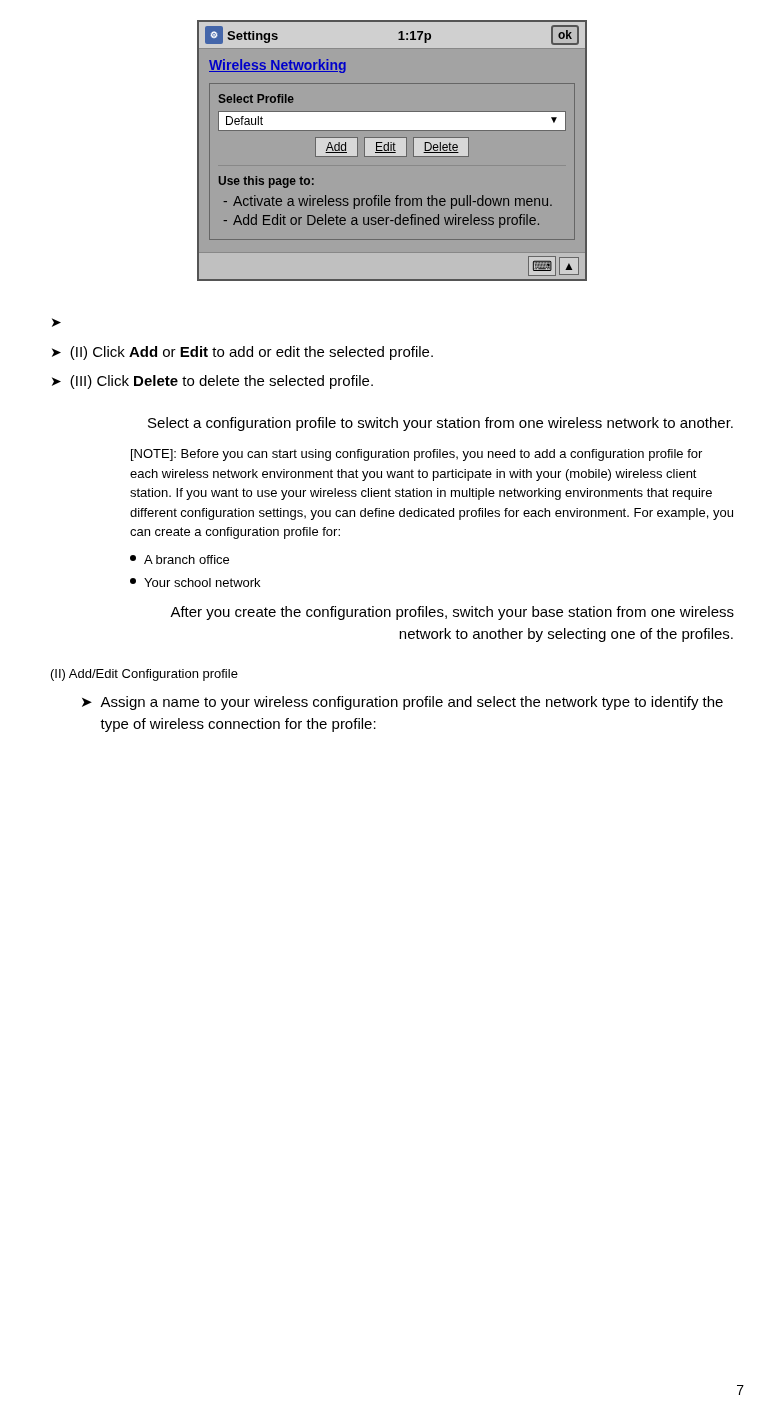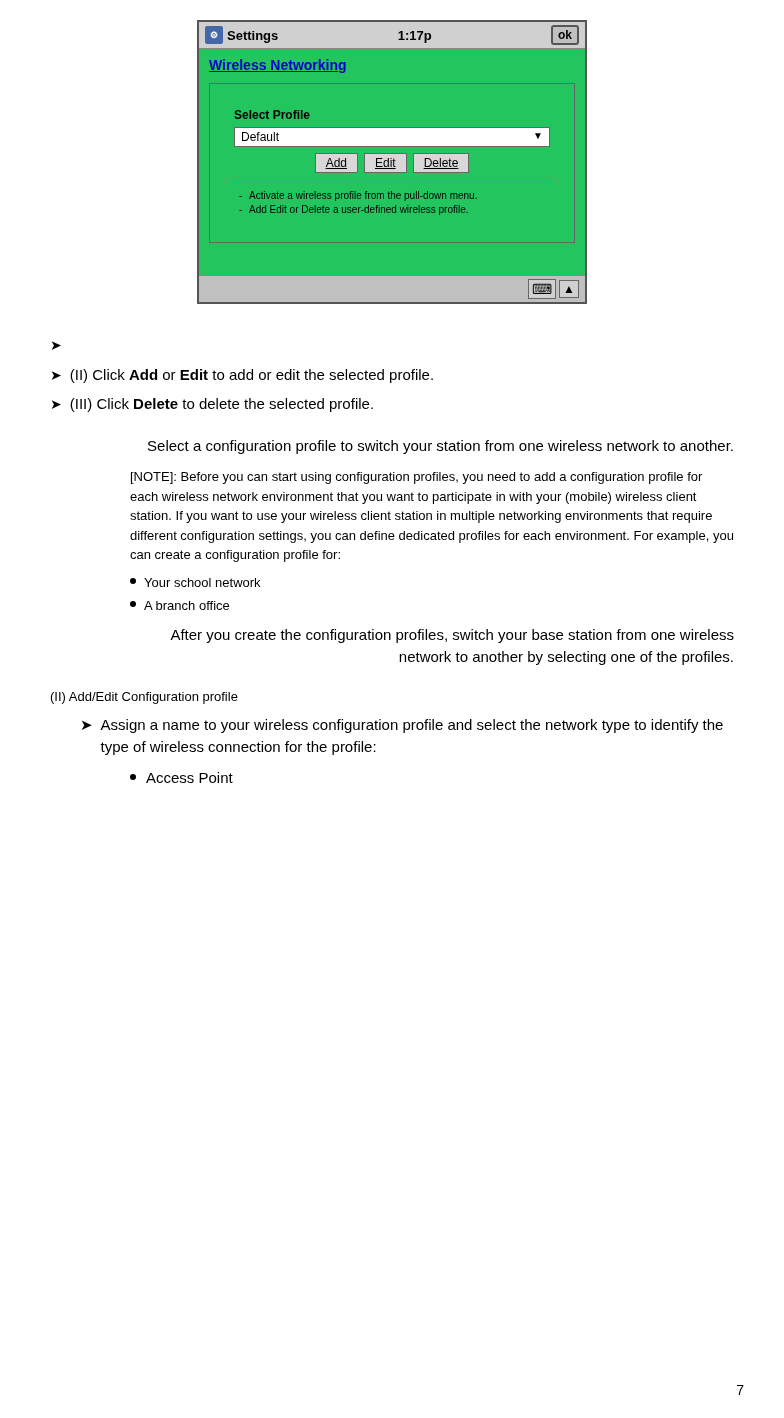--- a/index.html
+++ b/index.html
@@ -61,36 +61,36 @@
     .ok-btn {
       border: 2px solid #555;
       background: #c0c0c0;
       font-size: 12px;
       font-weight: bold;
       padding: 1px 5px;
       border-radius: 3px;
     }
 
     .device-body {
-      background: #22c55e;
+      background: #a3a3a3;
       padding: 8px 10px;
     }
 
     .wireless-title {
       color: #0000cc;
       font-size: 14px;
       font-weight: bold;
       margin-bottom: 10px;
       text-decoration: underline;
     }
 
     .select-profile-section {
       border: 1px solid #666;
-      padding: 24px;
-      margin-bottom: 24px;
+      padding: 8px;
+      margin-bottom: 4px;
     }
 
     .select-profile-label {
       font-size: 12px;
       font-weight: bold;
       margin-bottom: 5px;
     }
 
     .dropdown-row {
       display: flex;
@@ -137,21 +137,21 @@
       margin: 8px 0;
     }
 
     .use-page-label {
       font-size: 12px;
       font-weight: bold;
       margin-bottom: 5px;
     }
 
     .use-page-list {
-      font-size: 10px;
+      font-size: 14px;
       list-style: none;
       padding-left: 5px;
     }
 
     .use-page-list li {
       margin-bottom: 3px;
       padding-left: 10px;
       position: relative;
     }
 
@@ -352,20 +352,21 @@
           </div>
         </div>
         <div class="button-row">
           <button class="small-btn"><span>Add</span></button>
           <button class="small-btn"><span>Edit</span></button>
           <button class="small-btn"><span>Delete</span></button>
         </div>
 
         <hr class="divider-line">
 
+        <div class="use-page-label">Use this page to:</div>
         <ul class="use-page-list">
           <li>Activate a wireless profile from the pull-down menu.</li>
           <li>Add Edit or Delete a user-defined wireless profile.</li>
         </ul>
       </div>
     </div>
 
     <div class="device-bottom-bar">
       <div class="keyboard-icon">⌨</div>
       <div class="scroll-up">▲</div>
@@ -391,46 +392,40 @@
 
     <div class="sub-section">
       <p>Select a configuration profile to switch your station from one wireless network to another.</p>
 
       <div class="note-block">
         <span class="note-label">[NOTE]:</span>
         <span> Before you can start using configuration profiles, you need to add a configuration profile for each wireless network environment that you want to participate in with your (mobile) wireless client station. If you want to use your wireless client station in multiple networking environments that require different configuration settings, you can define dedicated profiles for each environment. For example, you can create a configuration profile for:</span>
         <ul class="dot-list">
           <li>
             <div class="dot"></div>
-            <span>Your school network</span>
+            <span>A branch office</span>
           </li>
           <li>
             <div class="dot"></div>
-            <span>A branch office</span>
+            <span>Your school network</span>
           </li>
         </ul>
         <p class="after-note">After you create the configuration profiles, switch your base station from one wireless network to another by selecting one of the profiles.</p>
       </div>
     </div>
 
     <div class="section-ii-heading">
       <span>(II)   Add/Edit Configuration profile</span>
     </div>
 
     <ul class="section-ii-bullet">
       <li>
         <span class="arrow">➤</span>
         <span>Assign a name to your wireless configuration profile and select the network type to identify the type of wireless connection for the profile:</span>
       </li>
     </ul>
 
-    <ul class="access-point-list">
-      <li>
-        <div class="dot"></div>
-        <span>Access Point</span>
-      </li>
-    </ul>
 
   </div>
 
   <div class="page-number">7</div>
 
 </div>
 
 </body></html>

